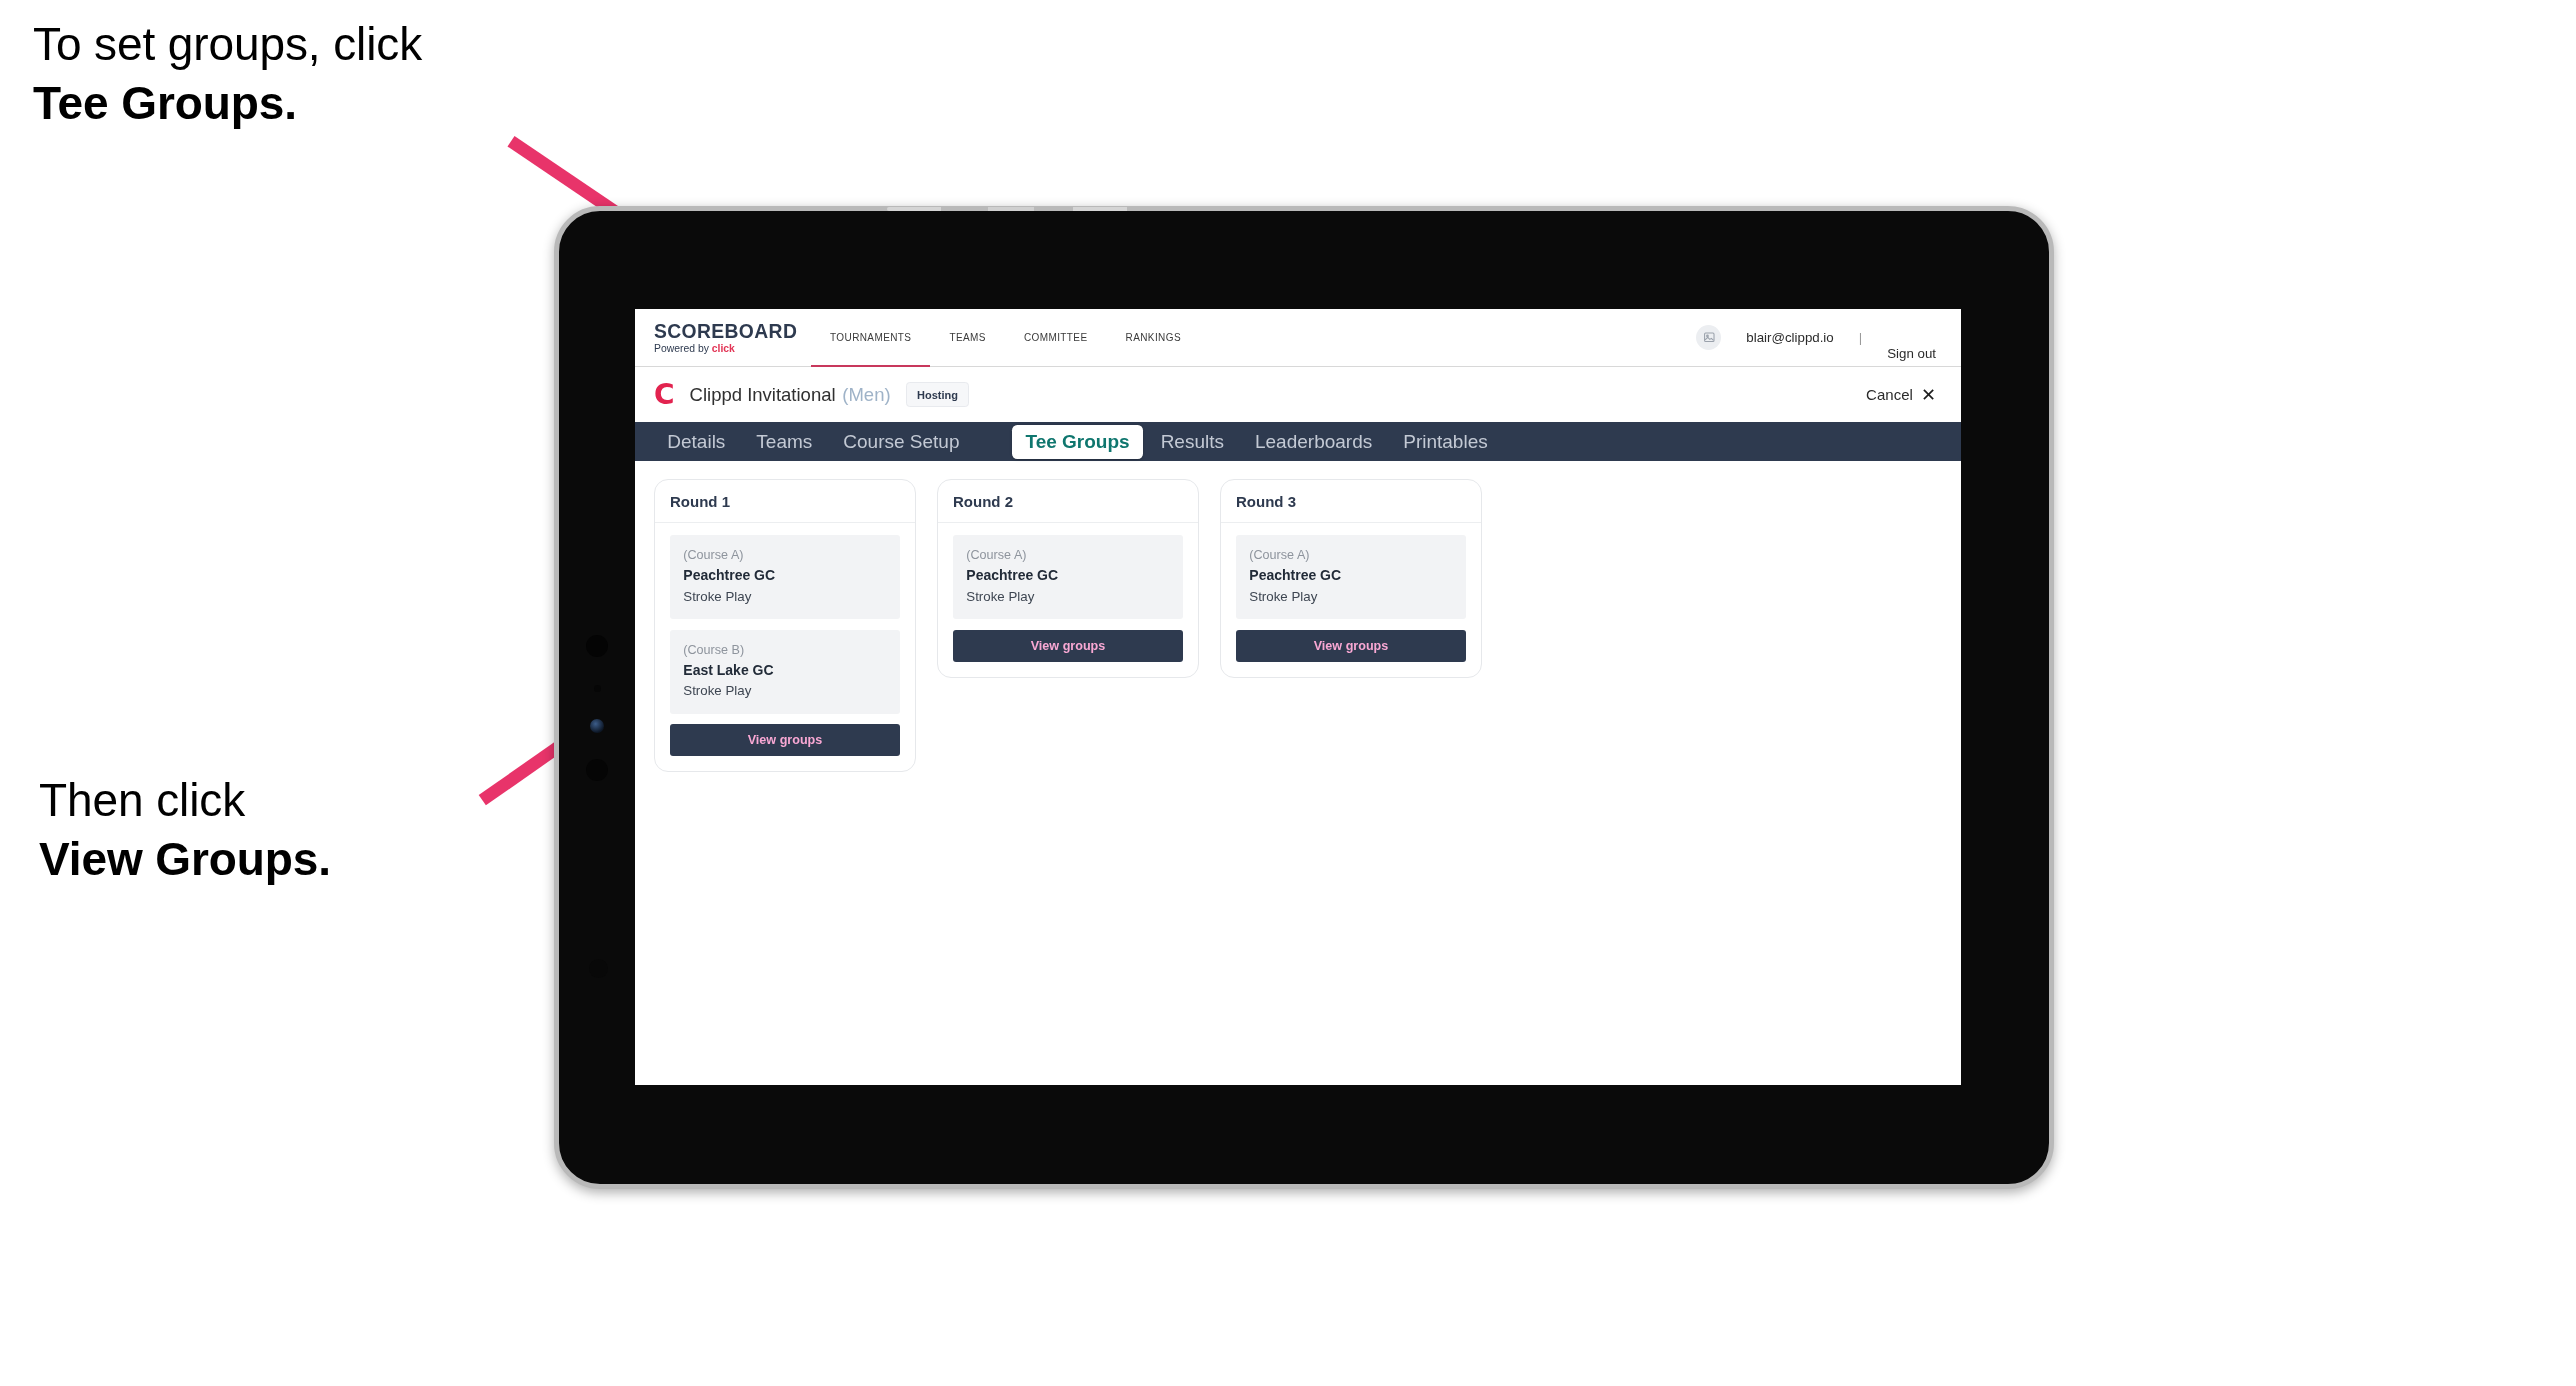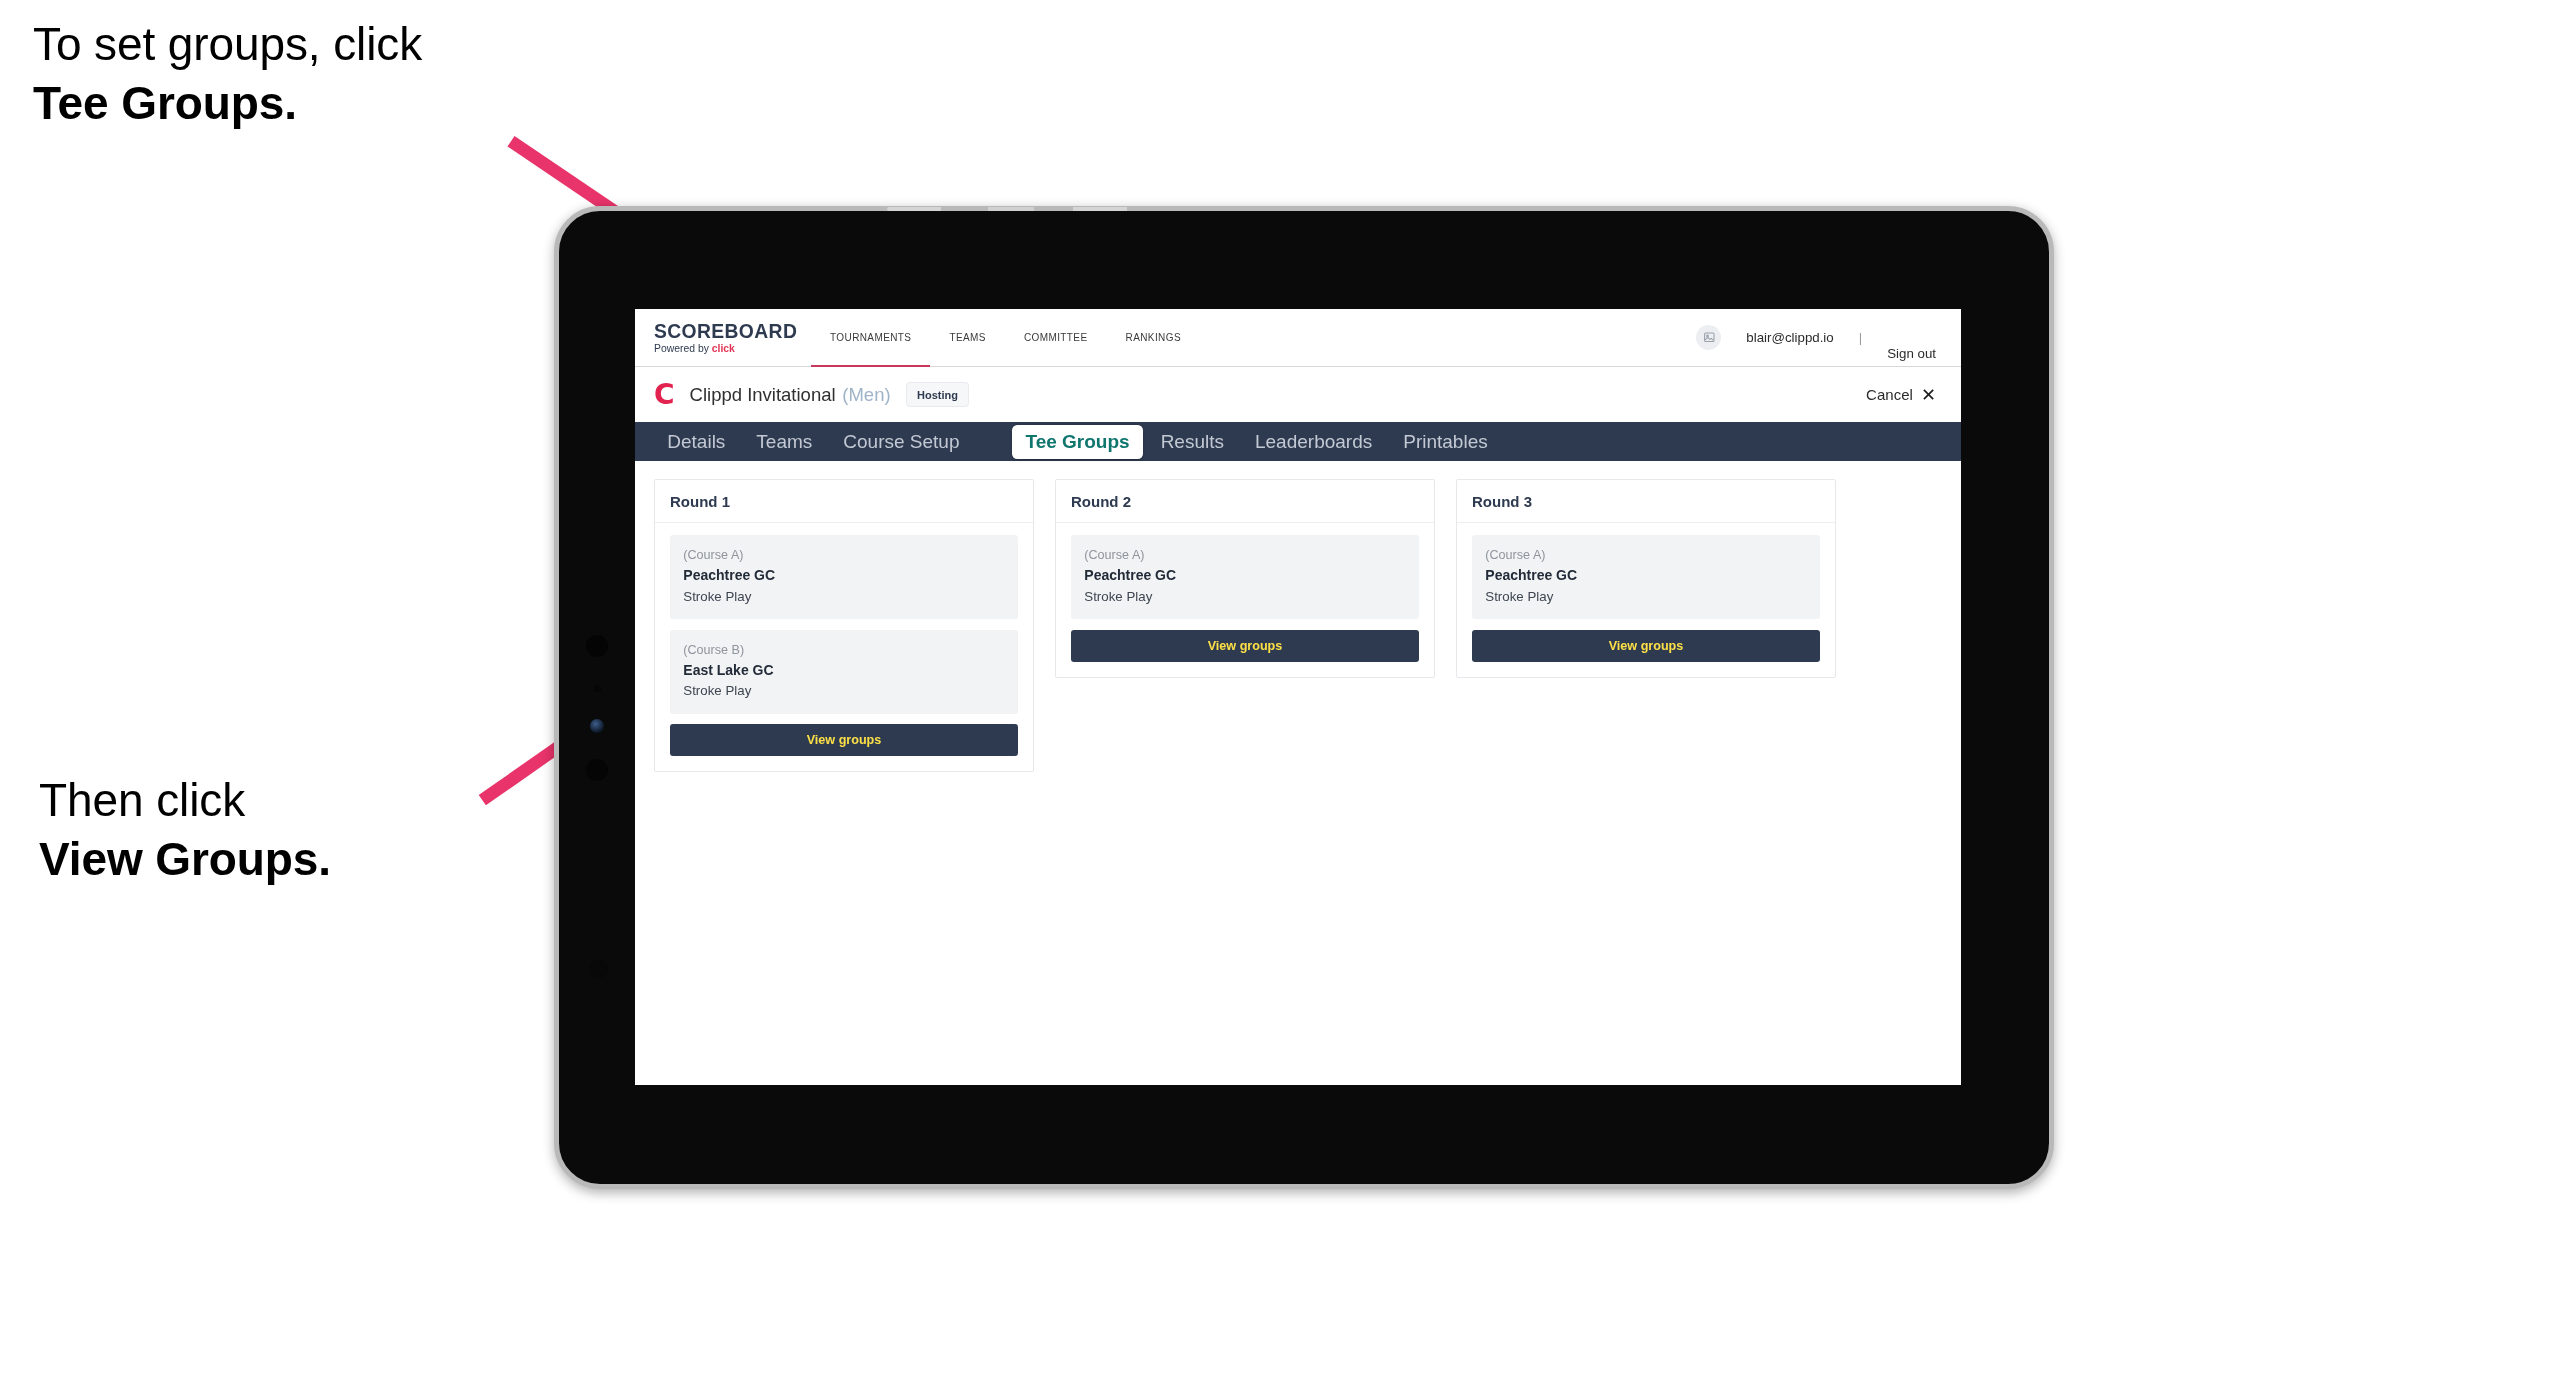--- a/index.html
+++ b/index.html
@@ -146,41 +146,41 @@
     background: #ffffff; color: #0f766e; font-weight: 700;
     box-shadow: 0 0.7px 2.2px rgba(0,0,0,0.25);
     margin-left: 35px;
   }
 
   
   #content { background: #ffffff; padding: 18px 19px 0 19px; height: calc(100% - 151px); }
   #rounds { display: flex; gap: 21px; align-items: flex-start; }
 
   .round-card {
-    width: 380px; background: #ffffff;
-    border: 0.7px solid #e6e8eb; border-radius: 2px;
+    width: 262px; background: #ffffff;
+    border: 0.7px solid #e6e8eb; border-radius: 14px;
     overflow: hidden;
   }
   .round-head {
     padding: 12.6px 15px; border-bottom: 0.7px solid #eceef0;
   }
   .round-title { font-size: 15px; font-weight: 700; color: #2e3a4f; }
   .round-body { padding: 12px 15px 15px 15px; }
 
   .course-box {
     background: #f2f3f5; border-radius: 3px;
     padding: 11px 13.3px 12.6px 13.3px; margin-bottom: 10.4px;
   }
   .course-label { font-size: 12.6px; color: #8e949d; line-height: 1.5; }
   .course-name  { font-size: 14px; font-weight: 700; color: #222b38; line-height: 1.55; }
   .course-format{ font-size: 13.3px; color: #3e4652; line-height: 1.5; }
 
   .view-groups-btn {
     display: block; width: 100%;
-    background: #2e3a4f; color: #fde047;
+    background: #2e3a4f; color: #f9a8d4;
     border: none; border-radius: 3px;
     padding: 9px 10px;
     font-size: 12.6px; font-weight: 700;
     font-family: "Liberation Sans", sans-serif;
     text-align: center; cursor: pointer;
     margin-top: 3px;
   }
 </style>
 </head>
 <body>

